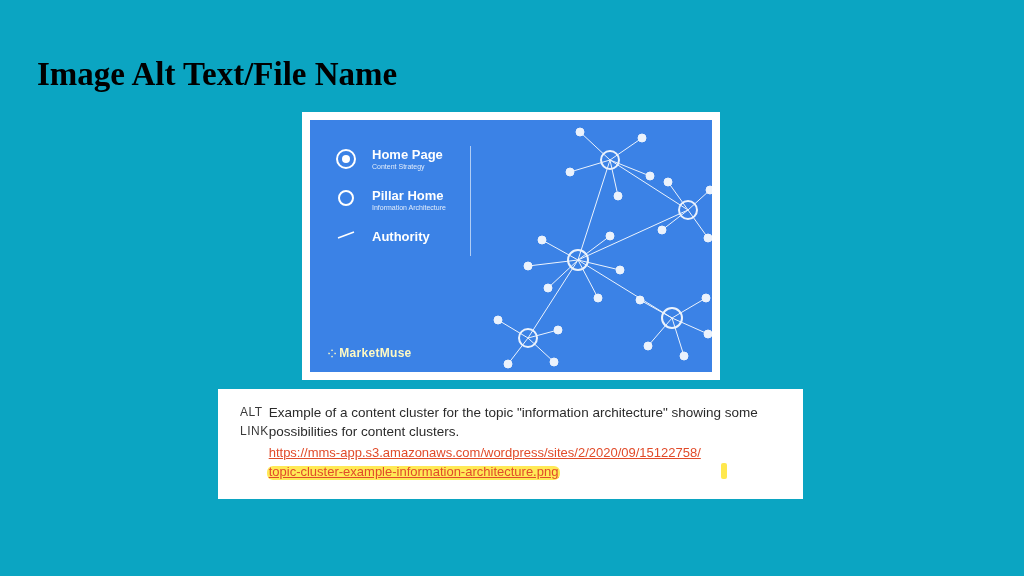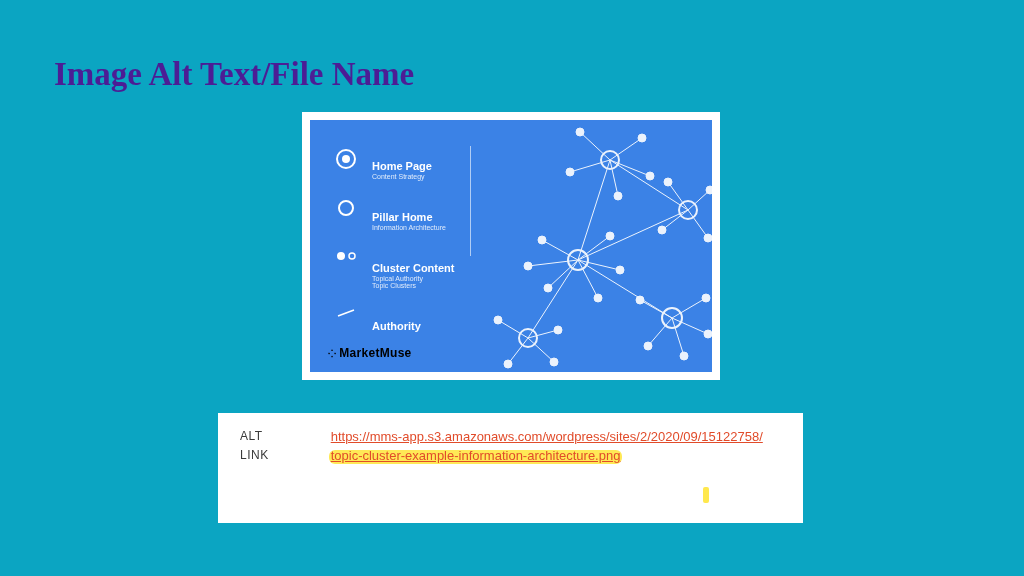--- a/index.html
+++ b/index.html
@@ -7,22 +7,22 @@
     width: 1024px;
     height: 576px;
     background: #0ba5c2;
     font-family: Georgia, 'Times New Roman', serif;
     position: relative;
     overflow: hidden;
   }
   .slide-title {
     position: absolute;
     top: 56px;
-    left: 54px;
-    color: #4c1d95;
+    left: 37px;
+    color: #000000;
     font-size: 33px;
     font-weight: bold;
     font-family: Georgia, serif;
   }
   .diagram-card {
     position: absolute;
     top: 112px;
     left: 302px;
     width: 418px;
     height: 268px;
@@ -50,44 +50,43 @@
     gap: 14px;
   }
   .legend-icon {
     width: 24px;
     display: flex;
     justify-content: center;
     align-items: center;
     flex-shrink: 0;
   }
   .legend-text .l-title {
-    font-size: 11px;
+    font-size: 13px;
     font-weight: bold;
     line-height: 1.1;
-    margin-top: 12px;
   }
   .legend-text .l-sub {
     font-size: 7px;
     opacity: 0.85;
     line-height: 1.1;
     margin-top: 1px;
   }
   .divider-line {
     position: absolute;
     top: 26px;
     left: 160px;
     width: 1px;
     height: 110px;
     background: rgba(255,255,255,0.6);
   }
   .brand {
     position: absolute;
     bottom: 12px;
     left: 18px;
-    color: #000000;
+    color: #fef9c3;
     font-family: Arial, Helvetica, sans-serif;
     font-size: 12px;
     font-weight: 600;
     letter-spacing: 0.3px;
   }
   .brand-dots {
     display: inline-block;
     margin-right: 4px;
     font-size: 10px;
     letter-spacing: -1px;
@@ -95,29 +94,28 @@
   .network-svg {
     position: absolute;
     top: 0;
     left: 0;
     width: 100%;
     height: 100%;
     pointer-events: none;
   }
   .alt-panel {
     position: absolute;
-    top: 413px;
+    top: 389px;
     left: 218px;
     width: 585px;
     height: 110px;
     background: #ffffff;
     font-family: Arial, Helvetica, sans-serif;
     padding: 14px 22px 10px 22px;
     display: flex;
-    gap: 62px;
   }
   .alt-labels {
     font-size: 12px;
     color: #3a3a3a;
     line-height: 1.55;
     letter-spacing: 0.5px;
   }
   .alt-body {
     font-size: 13.5px;
     color: #2b2b2b;
@@ -264,33 +262,20 @@
               <circle cx="9" cy="9" r="7" fill="none" stroke="#fff" stroke-width="2"></circle>
             </svg>
         </span>
         <span class="legend-text">
           <div class="l-title">Pillar Home</div>
           <div class="l-sub">Information Architecture</div>
         </span>
       </div>
       <div class="legend-row">
         <span class="legend-icon">
-          <svg width="20" height="12">
-              <circle cx="5" cy="6" r="4" fill="#fff"></circle>
-              <circle cx="16" cy="6" r="3" fill="none" stroke="#fff" stroke-width="1.5"></circle>
-            </svg>
-        </span>
-        <span class="legend-text">
-          <div class="l-title">Cluster Content</div>
-          <div class="l-sub" style="white-space:pre-line">Topical Authority
-Topic Clusters</div>
-        </span>
-      </div>
-      <div class="legend-row">
-        <span class="legend-icon">
           <svg width="20" height="10">
               <line x1="2" y1="8" x2="18" y2="2" stroke="#fff" stroke-width="1.5"></line>
             </svg>
         </span>
         <span class="legend-text">
           <div class="l-title">Authority</div>
         </span>
       </div>
     </div>
 
@@ -299,20 +284,21 @@
     </div>
   </div>
 </div>
 
 <div class="alt-panel">
   <div class="alt-labels">
     <div>ALT</div>
     <div>LINK</div>
   </div>
   <div class="alt-body">
+    <div class="alt-desc">Example of a content cluster for the topic "information architecture" showing some possibilities for content clusters.</div>
     <a class="alt-link" href="#">
       <span>https://mms-app.s3.amazonaws.com/wordpress/sites/2/2020/09/15122758/</span><br>
       <span class="highlight-wrap">
         <span class="highlight-bg"></span>
         <span class="highlight-text">topic-cluster-example-information-architecture.png</span>
       </span>
     </a>
     <div class="yellow-mark"></div>
   </div>
 </div>

